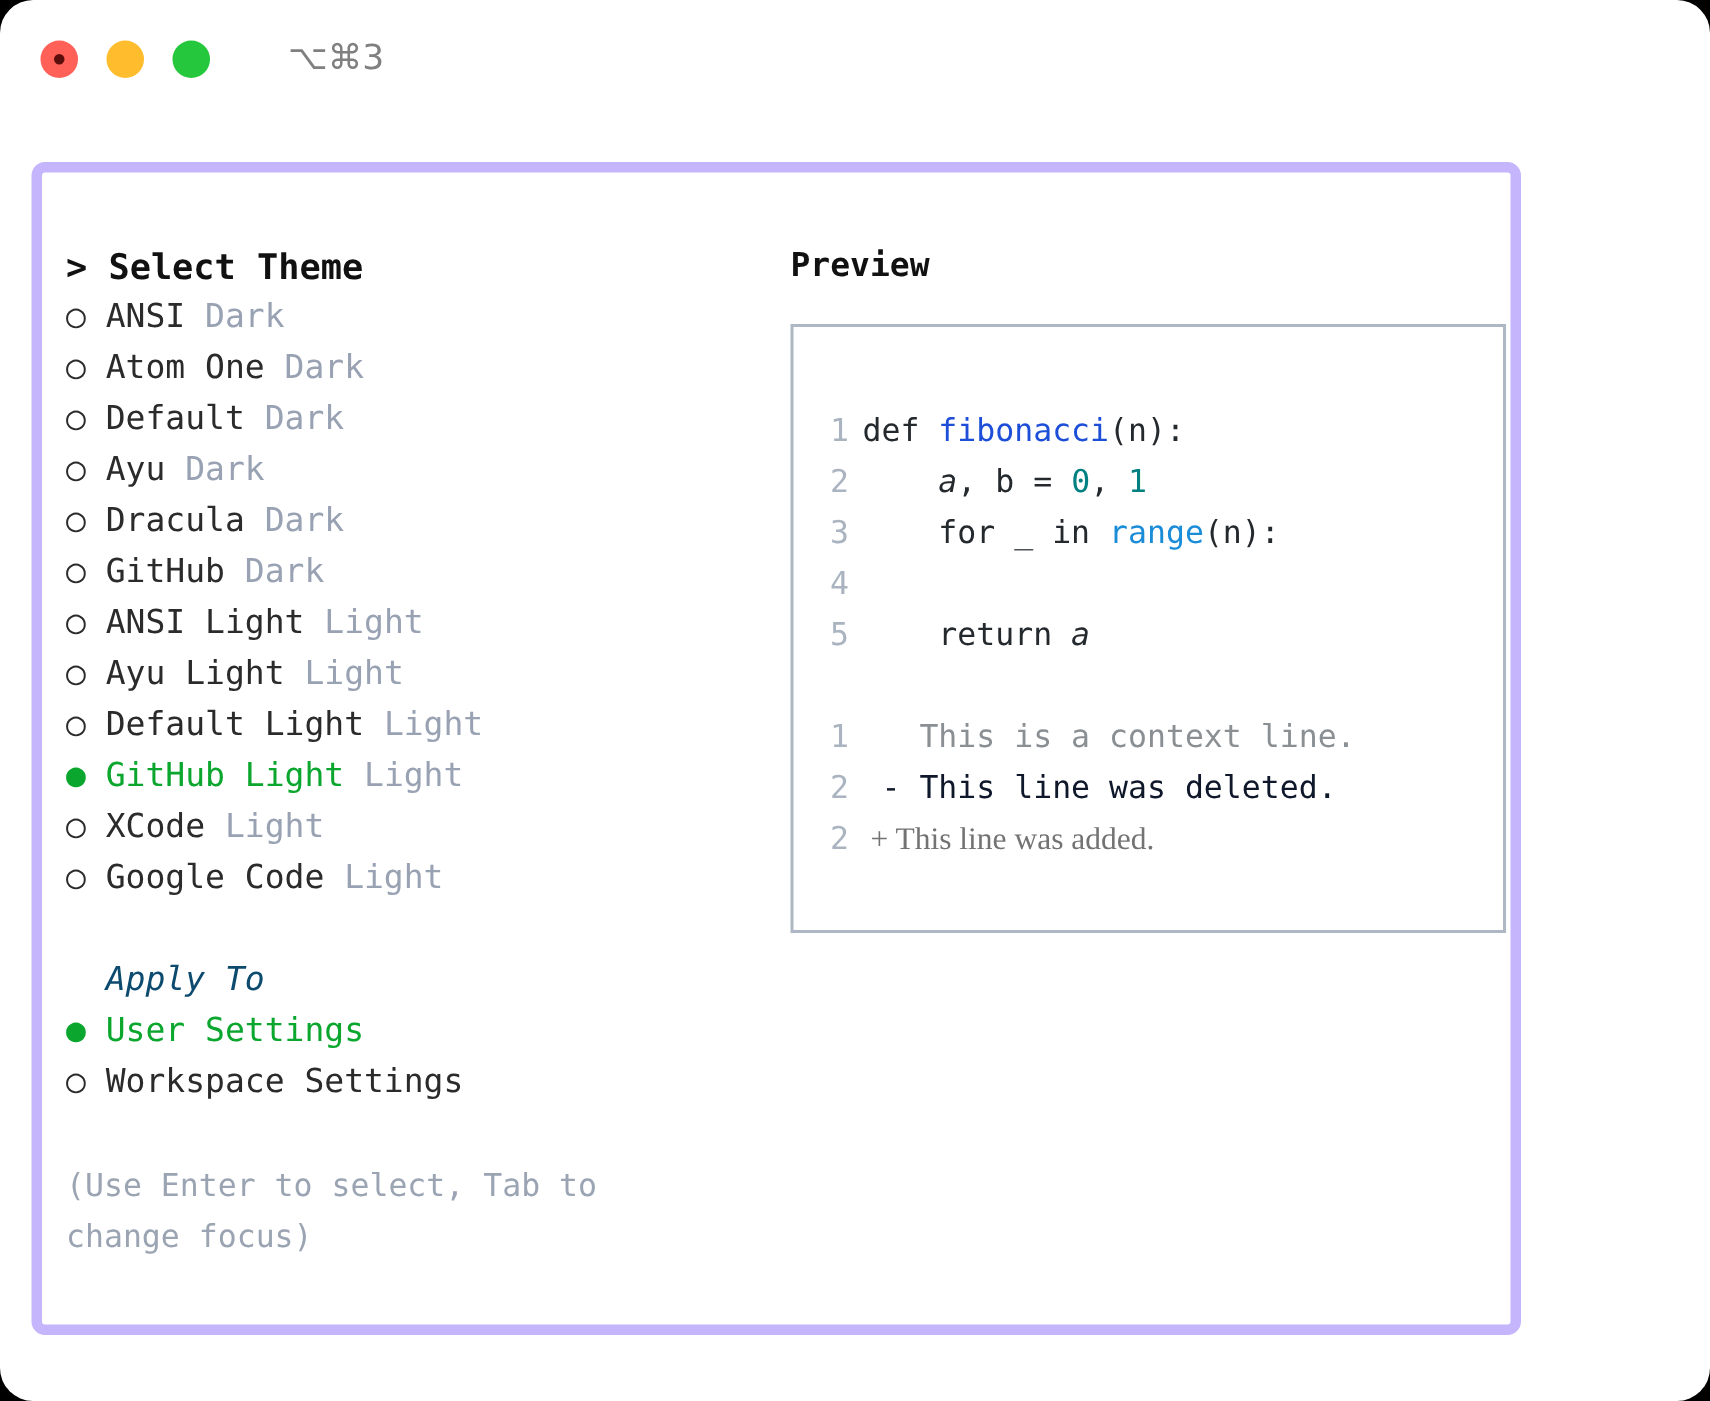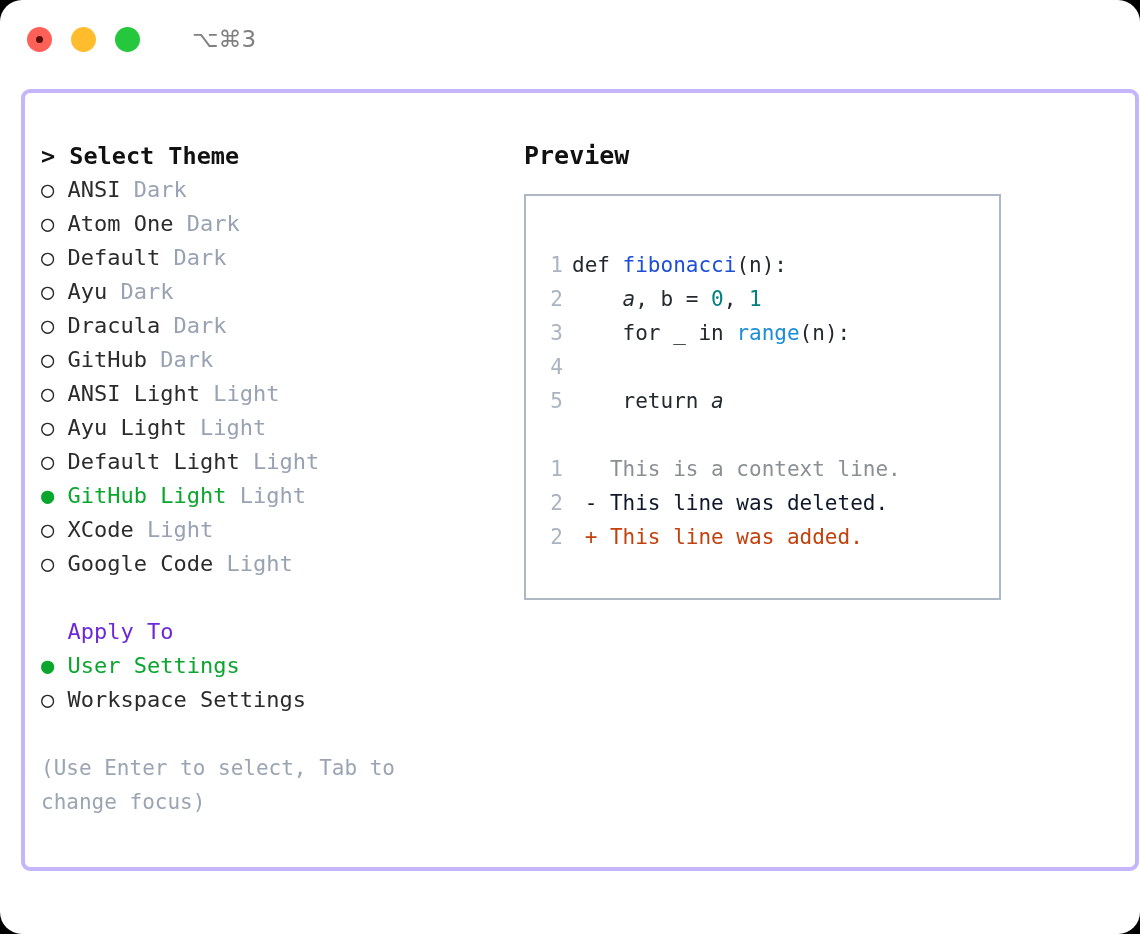--- a/index.html
+++ b/index.html
@@ -61,24 +61,24 @@
     color: #808080;
     font-size: 23px;
     letter-spacing: 0px;
     font-family: "DejaVu Sans", "Liberation Sans", sans-serif;
   }
 
   
   .card {
     position: absolute;
     left: 21px;
-    top: 89px;
-    width: 1118px;
+    top: 108px;
+    width: 993px;
     height: 782px;
-    border: 4px solid #c4b5fd;
+    border: 7px solid #c4b5fd;
     border-radius: 9px;
     box-sizing: border-box;
     background: #ffffff;
   }
 
   .card-inner {
     display: flex;
     padding: 46px 0 0 16px;
     box-sizing: border-box;
     height: 100%;
@@ -106,39 +106,40 @@
     display: block;
   }
   .marker { display: inline-block; width: 1ch; }
   .opt.selected { color: #0aa62e; }
   .opt .tag { color: #98a2b3; margin-top: 17px; }
   .opt.selected .tag { color: #98a2b3; }
 
   .section-head {
     font-size: 22px;
     line-height: 34px;
-    color: #6d28d9;
+    color: #0c4a6e;
     white-space: pre;
     display: block;
+    font-style: italic;
   }
 
   .spacer-row { height: 34px; }
 
   .hint {
     margin-top: 34px;
     font-size: 21px;
     line-height: 34px;
     color: #9aa4b2;
     white-space: pre-wrap;
     width: 410px;
   }
 
   
   .preview-title {
-    font-size: 25px;
+    font-size: 22px;
     font-weight: bold;
     color: #111111;
     line-height: 34px;
     margin-bottom: 21px;
     white-space: pre;
   }
 
   .preview-box {
     width: 477px;
     height: 406px;
@@ -167,21 +168,21 @@
 
   .tok-fn   { color: #1d4ed8; }
   .tok-num  { color: #008080; }
   .tok-kw   { color: #1a8cd8; }
   .tok-var  { font-style: italic; }
 
   .blank-line { height: 34px; }
 
   .diff-ctx { color: #8a8f94; }
   .diff-del { color: #0f172a; }
-  .diff-add { color: #c2410c; }
+  .diff-add { color: #737373; font-family: Liberation Serif, serif; }
 </style>
 </head>
 <body>
 
 <div class="window">
 
   <div class="titlebar">
     <div class="lights">
       <span class="light red"></span>
       <span class="light yellow"></span>

